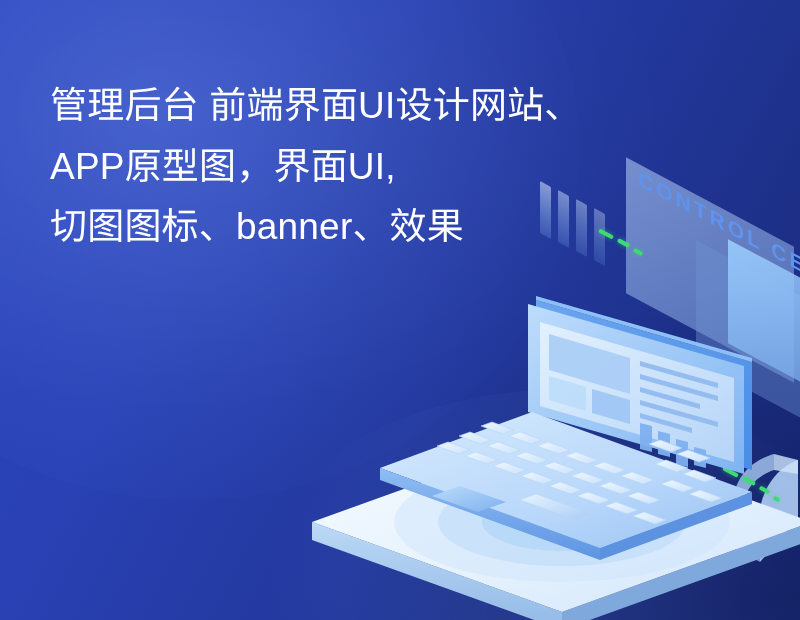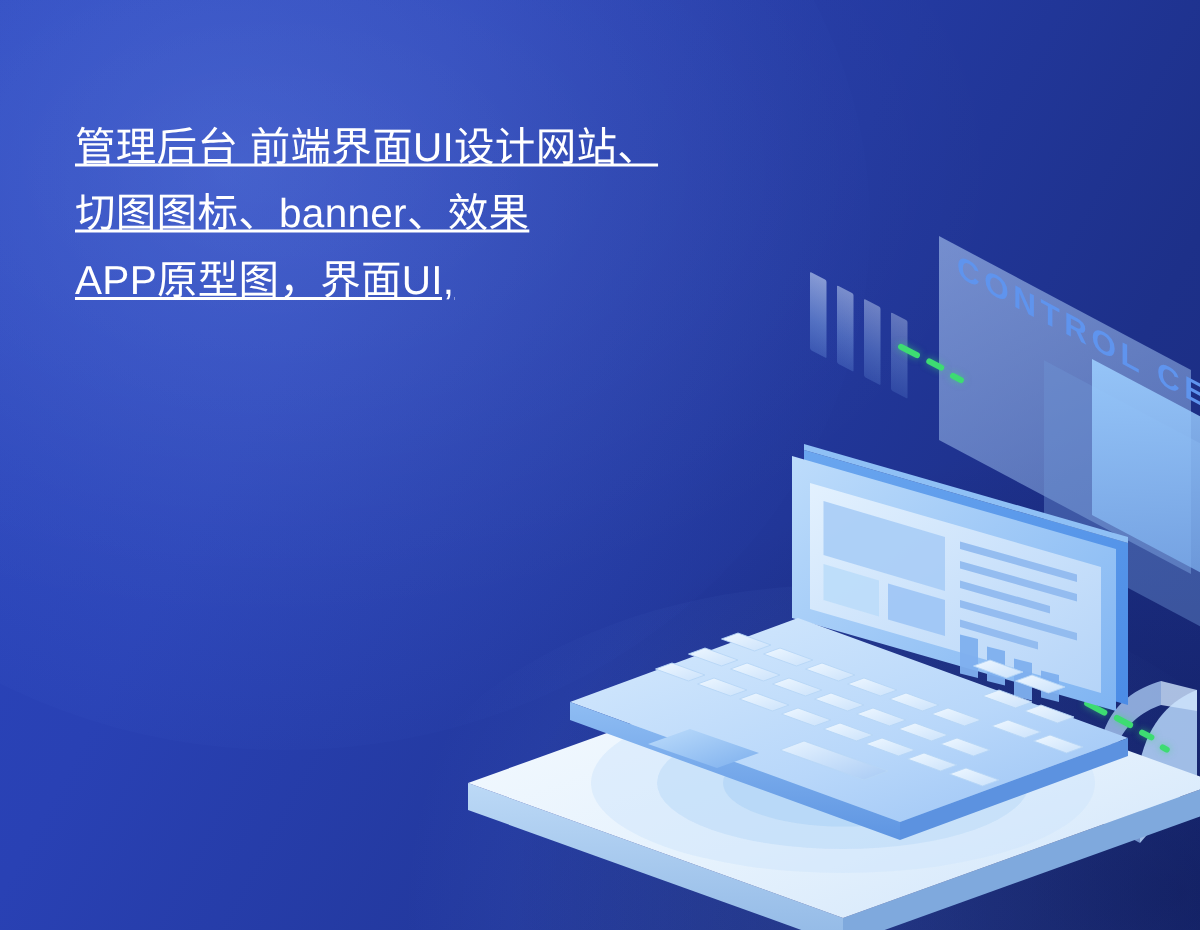--- a/index.html
+++ b/index.html
@@ -57,27 +57,26 @@
     font-size: 76px;
     line-height: 1.0;
     font-weight: bold;
     color: #ffffff;
     letter-spacing: 1px;
     text-shadow: 5px 5px 0 #1c1cb4;
     white-space: nowrap;
   }
   #subtitle {
     margin: 38px 0 0 2px;
-    font-size: 27px;
+    font-size: 37px;
     line-height: 1.64;
     color: #ffffff;
     font-weight: normal;
     letter-spacing: 0.2px;
     white-space: nowrap;
-    text-decoration: underline;
   }
   #subtitle .sub-line { display: block; }
 
   
   .slab {
     position: absolute;
     z-index: 12;
     transform: skewY(28deg);
     border-radius: 1px;
   }
@@ -190,22 +189,22 @@
       <div class="dash" style="left: 633px; top: 250px; width: 10px; height: 4px; background: rgb(61, 220, 114);"></div>
       <div class="dash" style="left: 722px; top: 470px; width: 17px; height: 4px; background: rgb(61, 220, 114);"></div>
       <div class="dash" style="left: 742px; top: 479px; width: 14px; height: 4px; background: rgb(61, 220, 114);"></div>
       <div class="dash" style="left: 759px; top: 488px; width: 11px; height: 4px; background: rgb(61, 220, 114);"></div>
       <div class="dash" style="left: 773px; top: 497px; width: 7px; height: 4px; background: rgb(61, 220, 114);"></div>
     </div>
 
   <div id="text-block">
     <div id="subtitle">
       <span class="sub-line">管理后台 前端界面UI设计网站、</span>
+      <span class="sub-line">APP原型图，界面UI,</span>
       <span class="sub-line">切图图标、banner、效果</span>
-      <span class="sub-line">APP原型图，界面UI,</span>
     </div>
   </div>
 
   <div id="laptop-illustration">
     <svg width="520" height="340" viewBox="0 0 520 340" xmlns="http://www.w3.org/2000/svg">
       <defs>
         <linearGradient id="gPlatformTop" x1="0" y1="0" x2="1" y2="1">
           <stop offset="0%" stop-color="#f6fbff"></stop>
           <stop offset="55%" stop-color="#e6f2fd"></stop>
           <stop offset="100%" stop-color="#cfe4fa"></stop>

